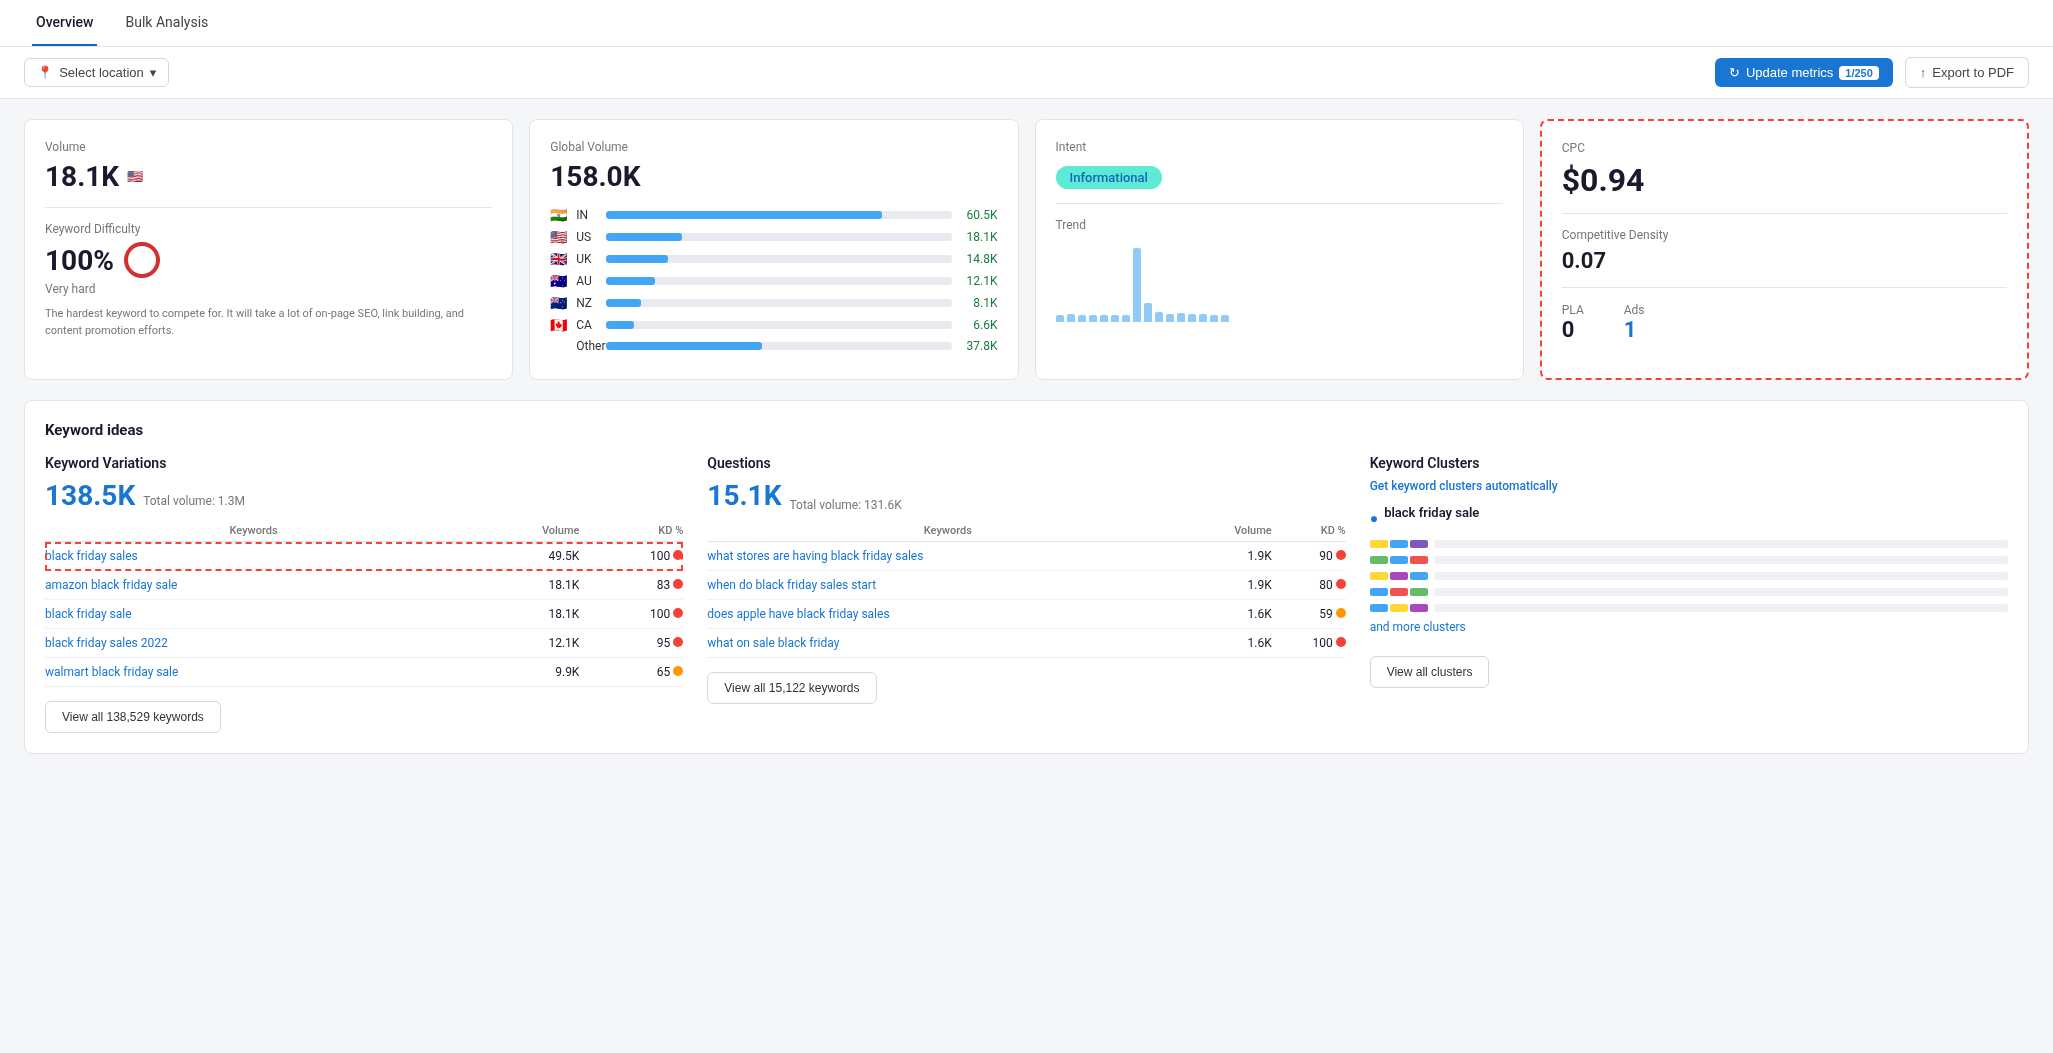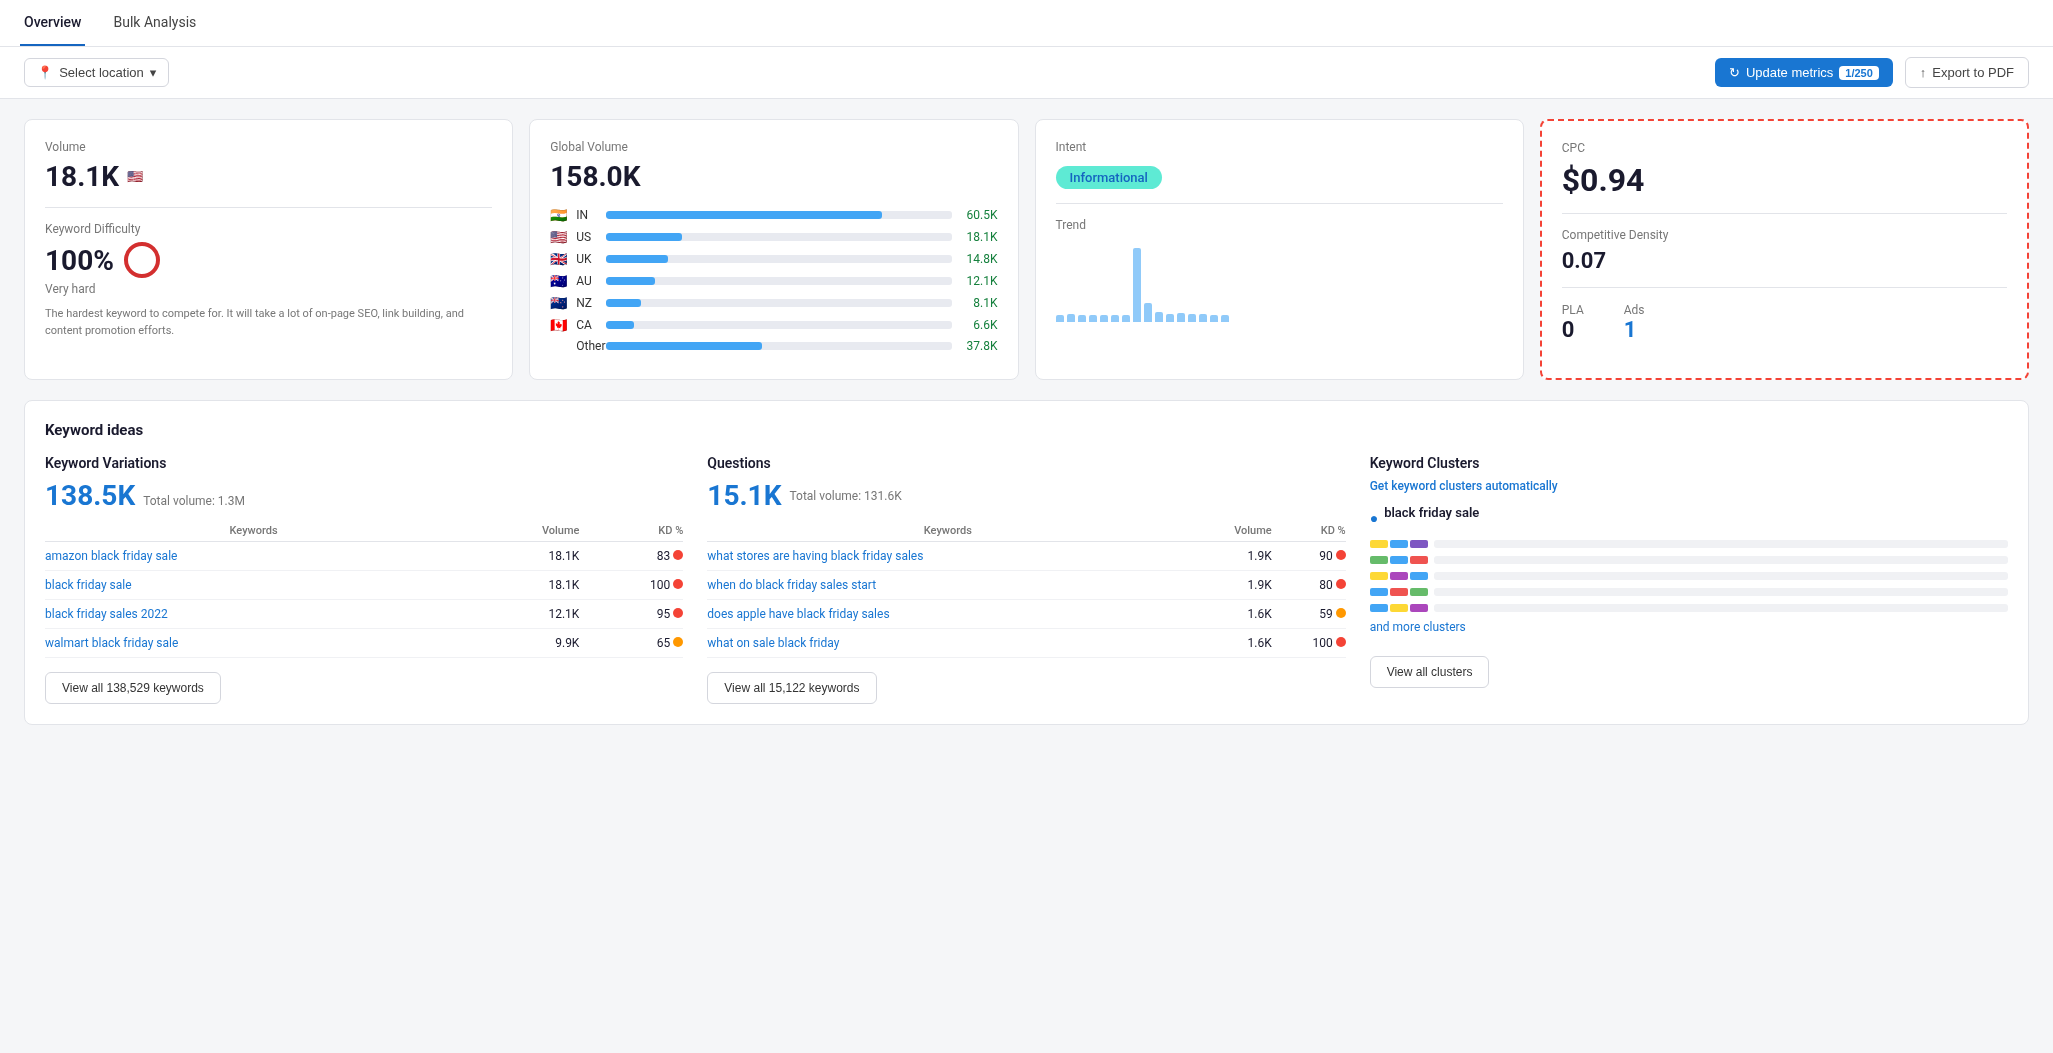--- a/index.html
+++ b/index.html
@@ -1,18 +1,18 @@
 <!DOCTYPE html>
 <html><head>
   <meta charset="utf-8">
   <style>
     * { box-sizing: border-box; margin: 0; padding: 0; }
     body { font-family: -apple-system, BlinkMacSystemFont, 'Segoe UI', Roboto, sans-serif; background: #f5f6f8; color: #1a1a2e; font-size: 13px; }
 
-    .top-nav { background: #fff; border-bottom: 1px solid #e2e4e9; padding: 0 20px; display: flex; align-items: center; gap: 24px; }
+    .top-nav { background: #fff; border-bottom: 1px solid #e2e4e9; padding: 0 32px; display: flex; align-items: center; gap: 24px; }
     .nav-tab { padding: 14px 4px; font-size: 14px; cursor: pointer; border-bottom: 2px solid transparent; color: #444; }
     .nav-tab.active { border-bottom: 2px solid #1565c0; color: #1a1a2e; font-weight: 500; }
 
     .toolbar { background: #fff; border-bottom: 1px solid #e2e4e9; padding: 10px 24px; display: flex; align-items: center; justify-content: space-between; }
     .location-btn { display: flex; align-items: center; gap: 6px; border: 1px solid #d4d6dd; border-radius: 6px; padding: 6px 12px; background: #fff; cursor: pointer; font-size: 13px; color: #444; }
     .toolbar-right { display: flex; align-items: center; gap: 12px; }
     .update-btn { display: flex; align-items: center; gap: 6px; background: #1976d2; color: #fff; border: none; border-radius: 6px; padding: 7px 14px; font-size: 13px; cursor: pointer; }
     .update-badge { background: #fff; color: #1976d2; border-radius: 4px; padding: 1px 6px; font-size: 11px; font-weight: 700; }
     .export-btn { display: flex; align-items: center; gap: 6px; border: 1px solid #d4d6dd; border-radius: 6px; padding: 7px 14px; background: #fff; cursor: pointer; font-size: 13px; color: #444; }
 
@@ -252,20 +252,25 @@
         </div>
         <table class="kw-table">
           <thead>
             <tr>
               <th>Keywords</th>
               <th class="right">Volume</th>
               <th class="right">KD %</th>
             </tr>
           </thead>
           <tbody id="variations-tbody">
+              <tr class="highlighted-row">
+      <td><a class="kw-link">black friday sales</a></td>
+      <td class="right">49.5K</td>
+      <td class="right">100 <span class="dot dot-red"></span></td>
+    </tr>
               <tr>
       <td><a class="kw-link">amazon black friday sale</a></td>
       <td class="right">18.1K</td>
       <td class="right">83 <span class="dot dot-red"></span></td>
     </tr>
               <tr>
       <td><a class="kw-link">black friday sale</a></td>
       <td class="right">18.1K</td>
       <td class="right">100 <span class="dot dot-red"></span></td>
     </tr>
@@ -279,21 +284,21 @@
       <td class="right">9.9K</td>
       <td class="right">65 <span class="dot dot-orange"></span></td>
     </tr>
             </tbody>
         </table>
         <button class="view-btn">View all 138,529 keywords</button>
       </div>
 
       <div>
         <div class="section-title">Questions</div>
-        <div style="display:flex;align-items:center;gap:8px;">
+        <div style="display:flex;align-items:flex-end;gap:8px;">
           <span class="kv-count">15.1K</span>
           <span class="kv-sub">Total volume: 131.6K</span>
         </div>
         <table class="kw-table">
           <thead>
             <tr>
               <th>Keywords</th>
               <th class="right">Volume</th>
               <th class="right">KD %</th>
             </tr>

